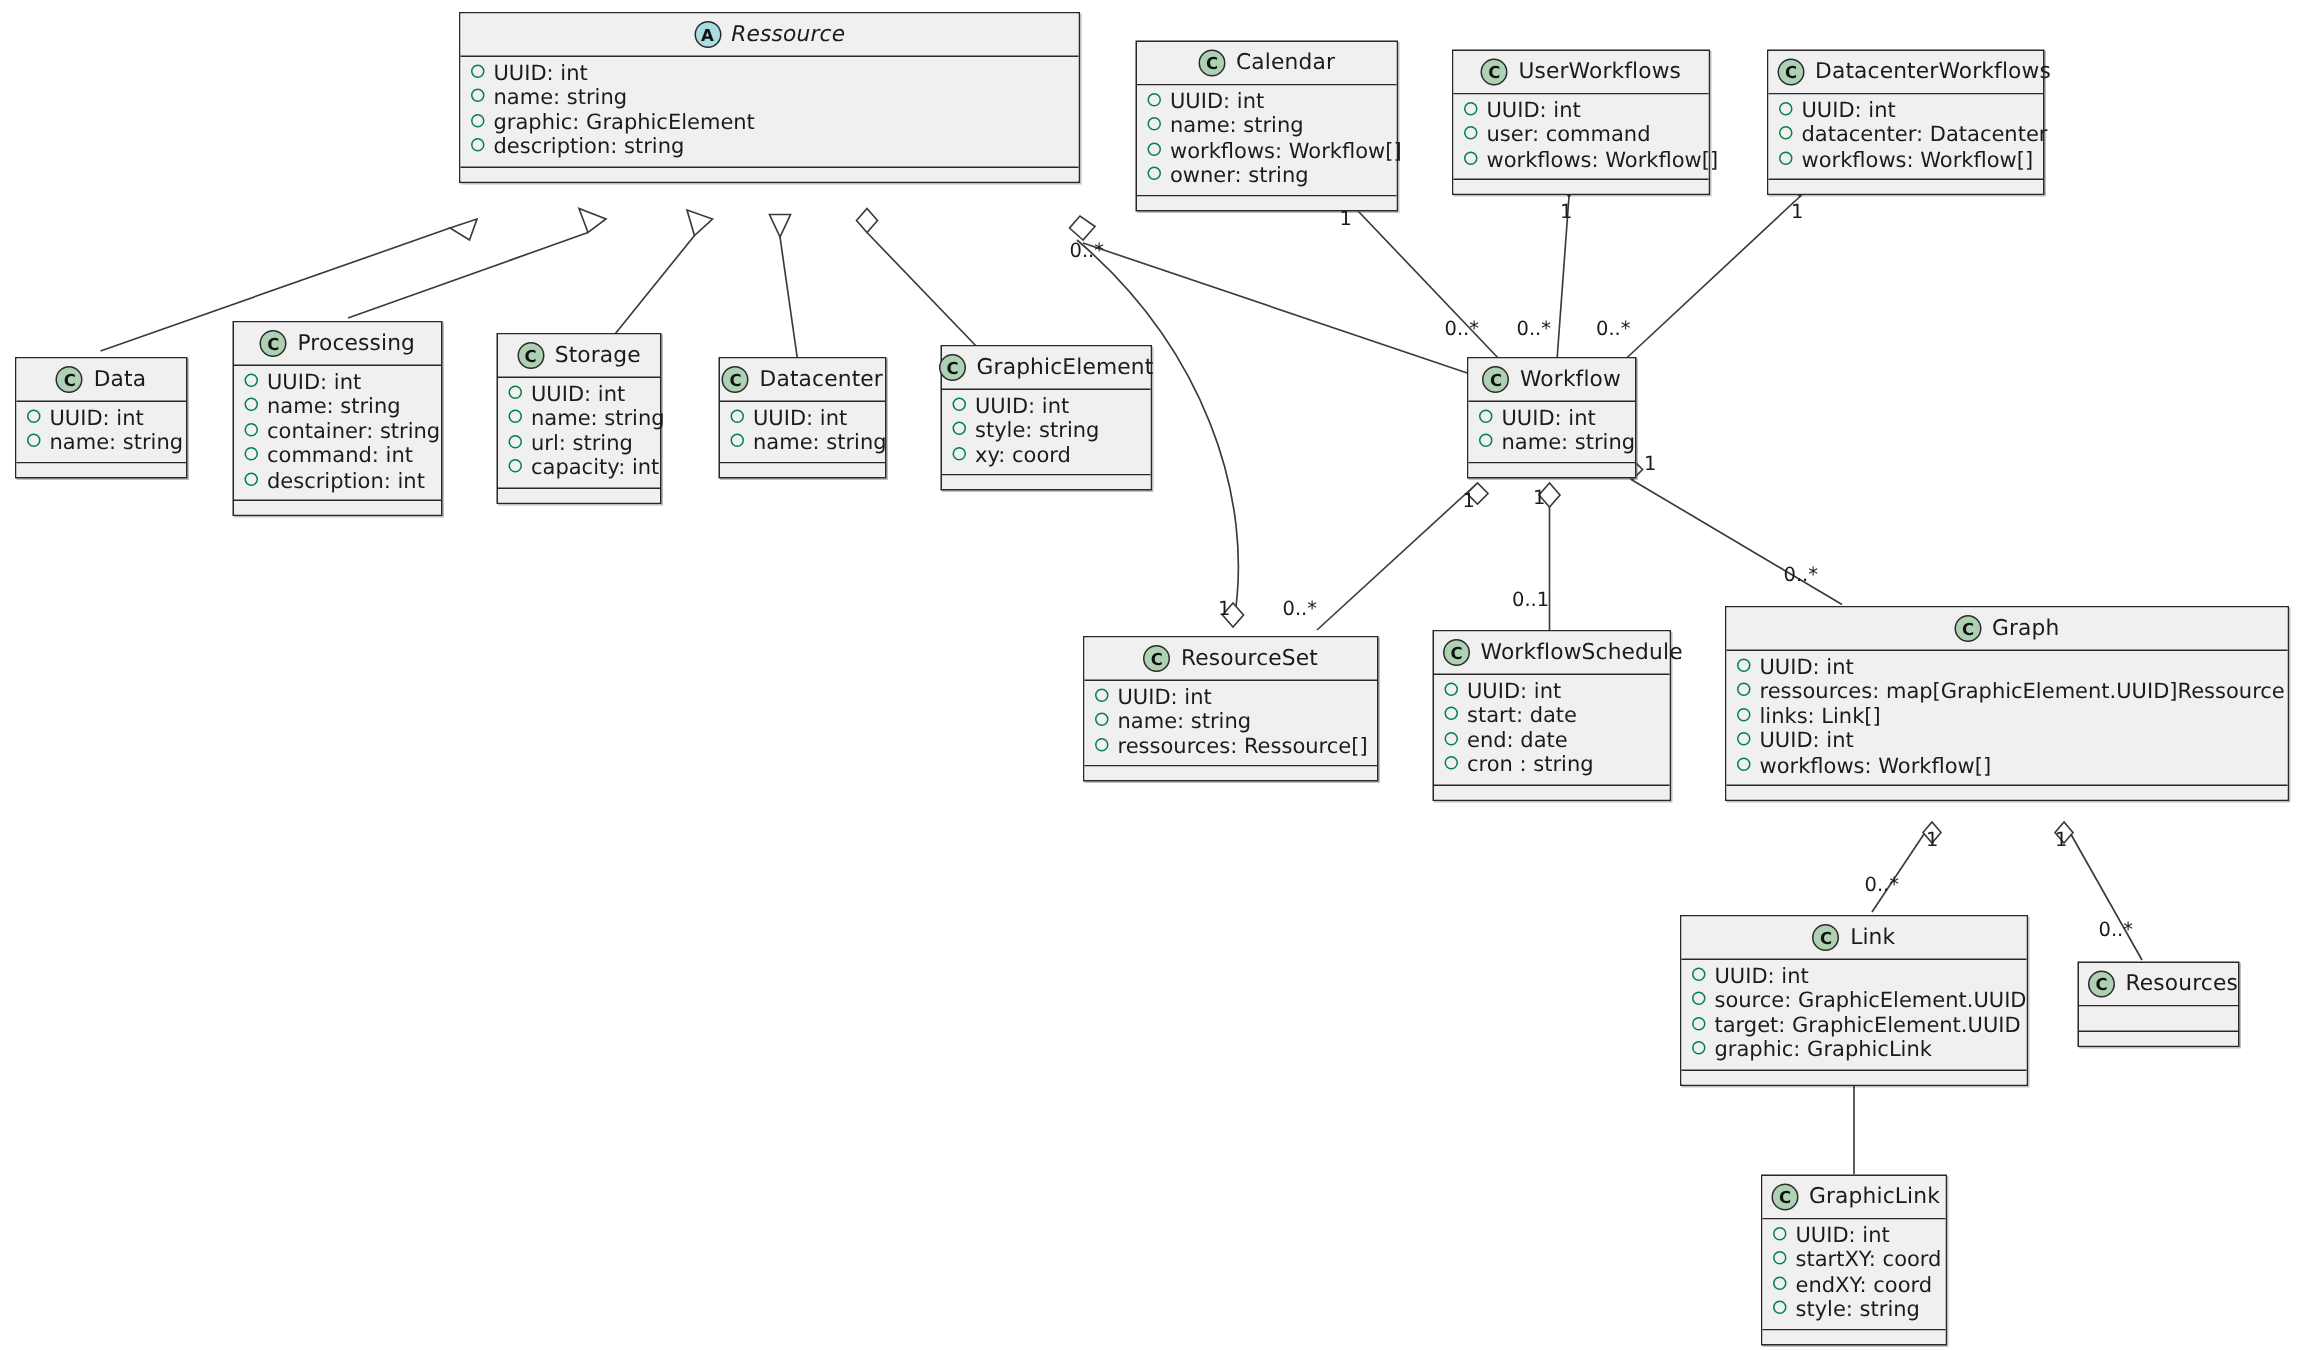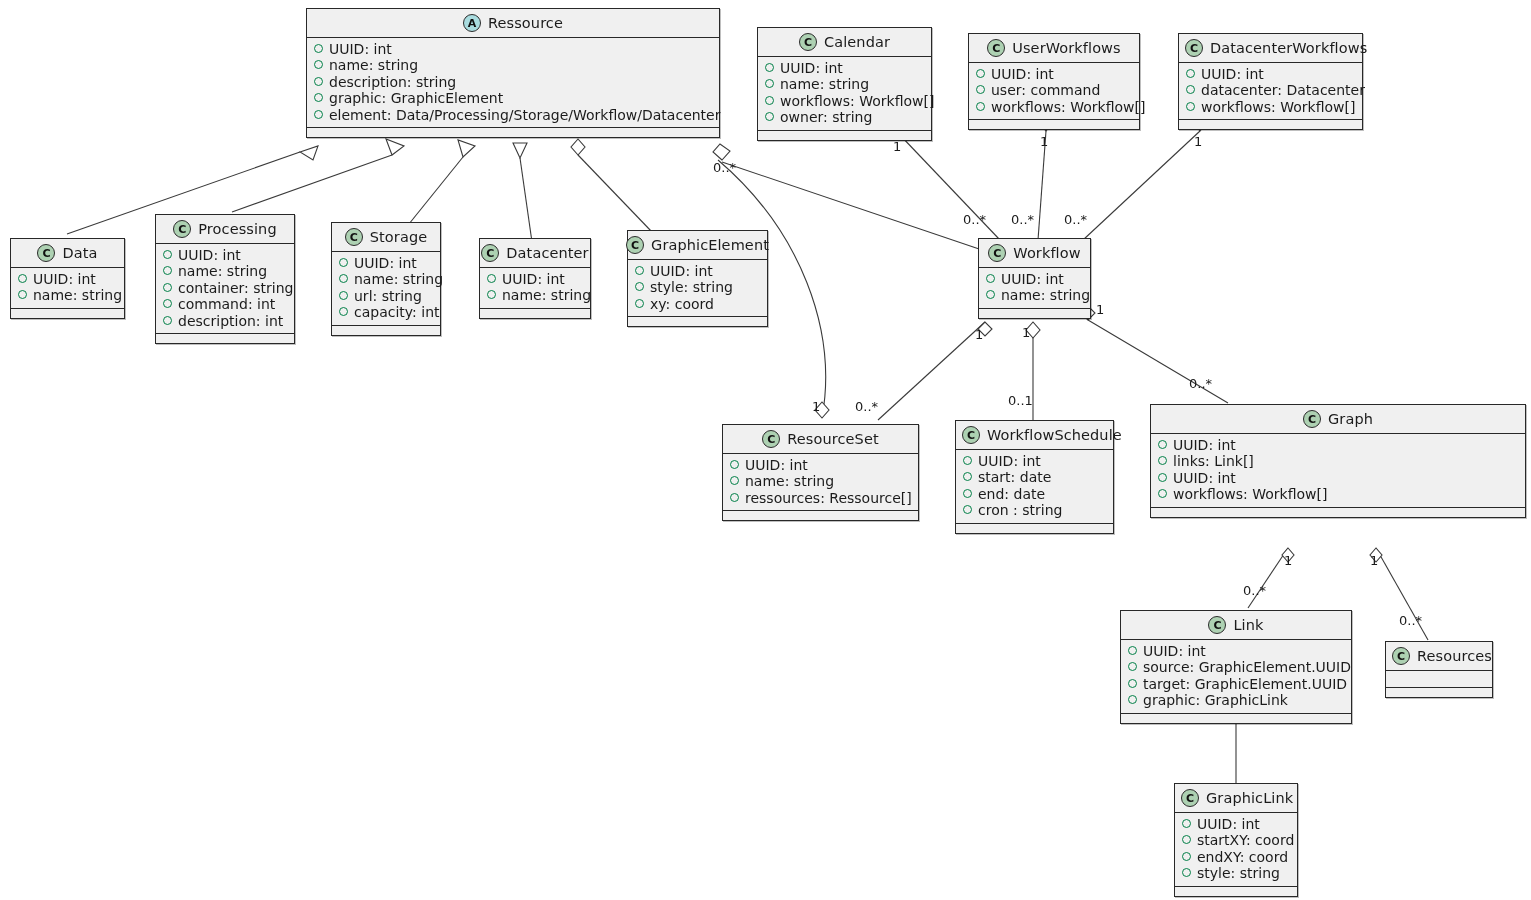--- a/index.html
+++ b/index.html
@@ -39,21 +39,21 @@
     background: #F0F0F0;
     font-size: 14.5px;
     color: #1b1b1b;
     white-space: nowrap;
     min-height: 20px;
   }
   .uml-header.left {
     justify-content: flex-start;
   }
   .uml-title { letter-spacing: 0.1px; }
-  .uml-title.abstract { }
+  .uml-title.abstract { font-style: italic; }
   .badge {
     width: 16px; height: 16px;
     border-radius: 50%;
     border: 1.3px solid #2b2b2b;
     display: inline-flex;
     align-items: center;
     justify-content: center;
     font-size: 11px;
     font-weight: bold;
     line-height: 1;
@@ -167,29 +167,25 @@
       <div class="attr">
           <span class="vis-dot"></span>
           <span>UUID: int</span>
         </div>
       <div class="attr">
           <span class="vis-dot"></span>
           <span>name: string</span>
         </div>
       <div class="attr">
           <span class="vis-dot"></span>
+          <span>graphic: GraphicElement</span>
+        </div>
+      <div class="attr">
+          <span class="vis-dot"></span>
           <span>description: string</span>
-        </div>
-      <div class="attr">
-          <span class="vis-dot"></span>
-          <span>graphic: GraphicElement</span>
-        </div>
-      <div class="attr">
-          <span class="vis-dot"></span>
-          <span>element: Data/Processing/Storage/Workflow/Datacenter</span>
         </div>
     </div>
     <div class="uml-foot"></div>
   </div>
 
   <div class="uml-class" style="left:10px; top:238px; width:115px;">
     <div class="uml-header">
       <span class="badge c">C</span>
       <span class="uml-title">Data</span>
     </div>
@@ -443,20 +439,24 @@
       <span class="badge c">C</span>
       <span class="uml-title">Graph</span>
     </div>
     <div class="uml-body">
       <div class="attr">
           <span class="vis-dot"></span>
           <span>UUID: int</span>
         </div>
       <div class="attr">
           <span class="vis-dot"></span>
+          <span>ressources: map[GraphicElement.UUID]Ressource</span>
+        </div>
+      <div class="attr">
+          <span class="vis-dot"></span>
           <span>links: Link[]</span>
         </div>
       <div class="attr">
           <span class="vis-dot"></span>
           <span>UUID: int</span>
         </div>
       <div class="attr">
           <span class="vis-dot"></span>
           <span>workflows: Workflow[]</span>
         </div>

